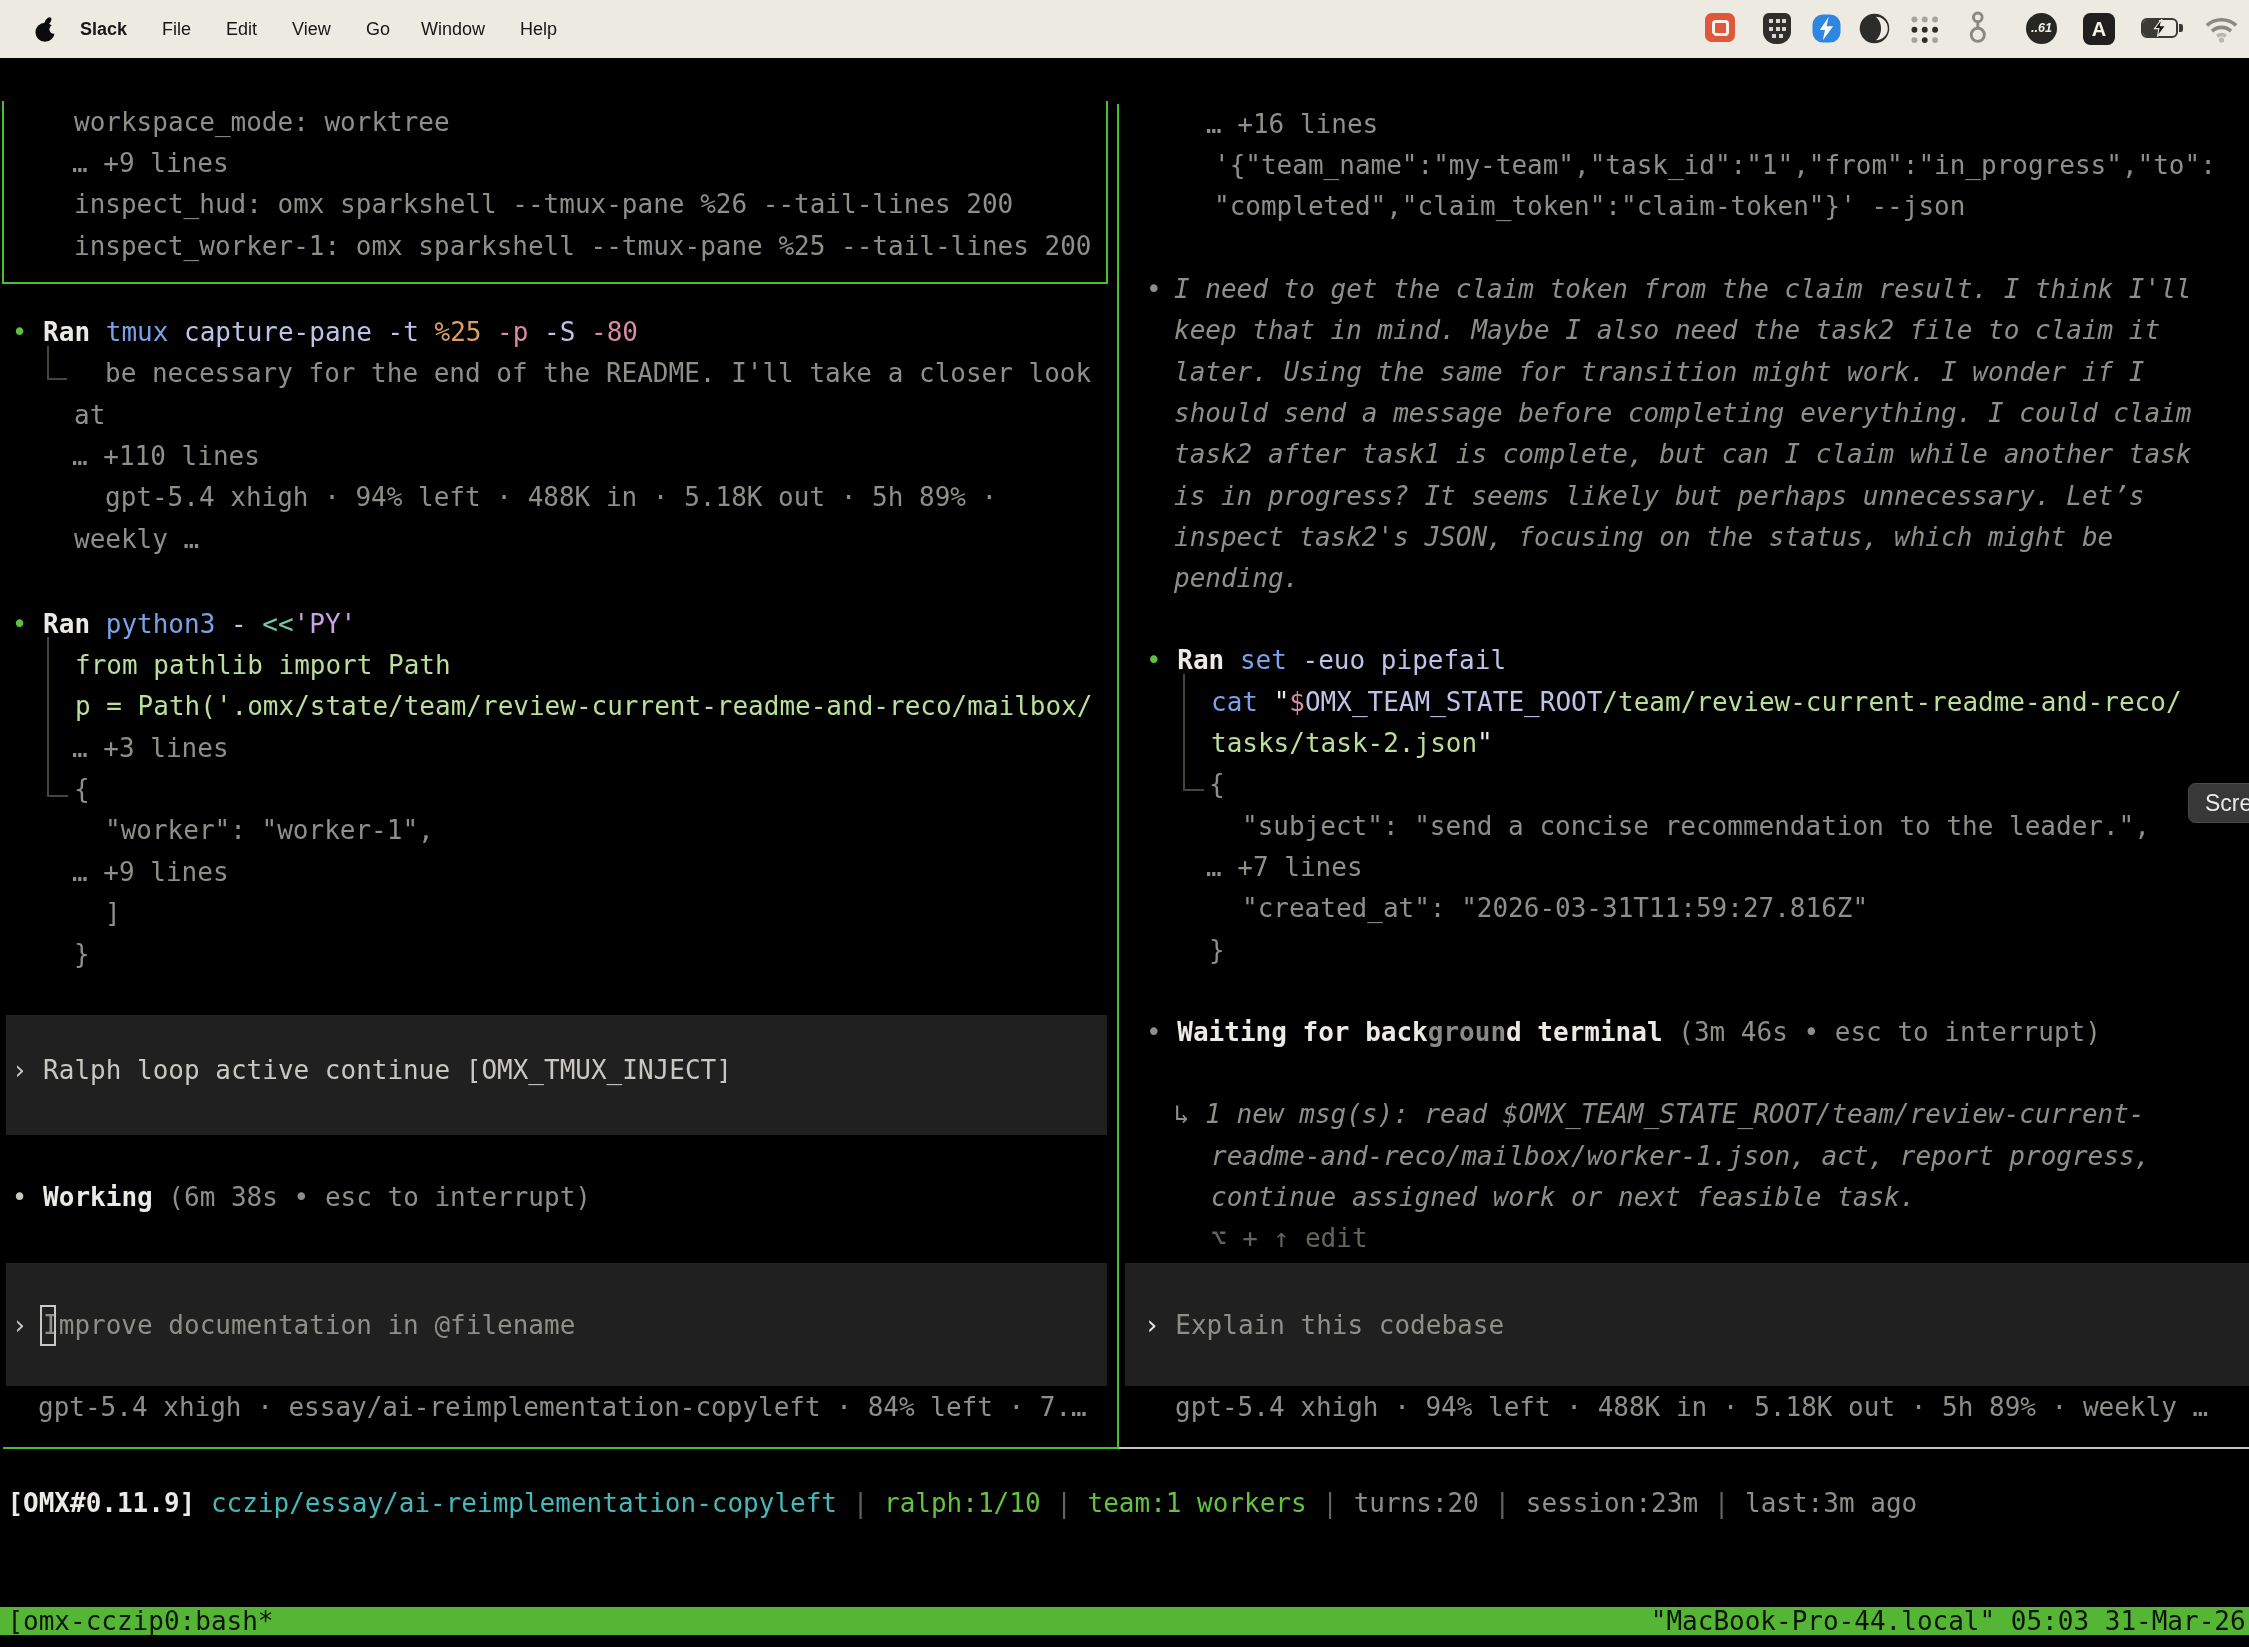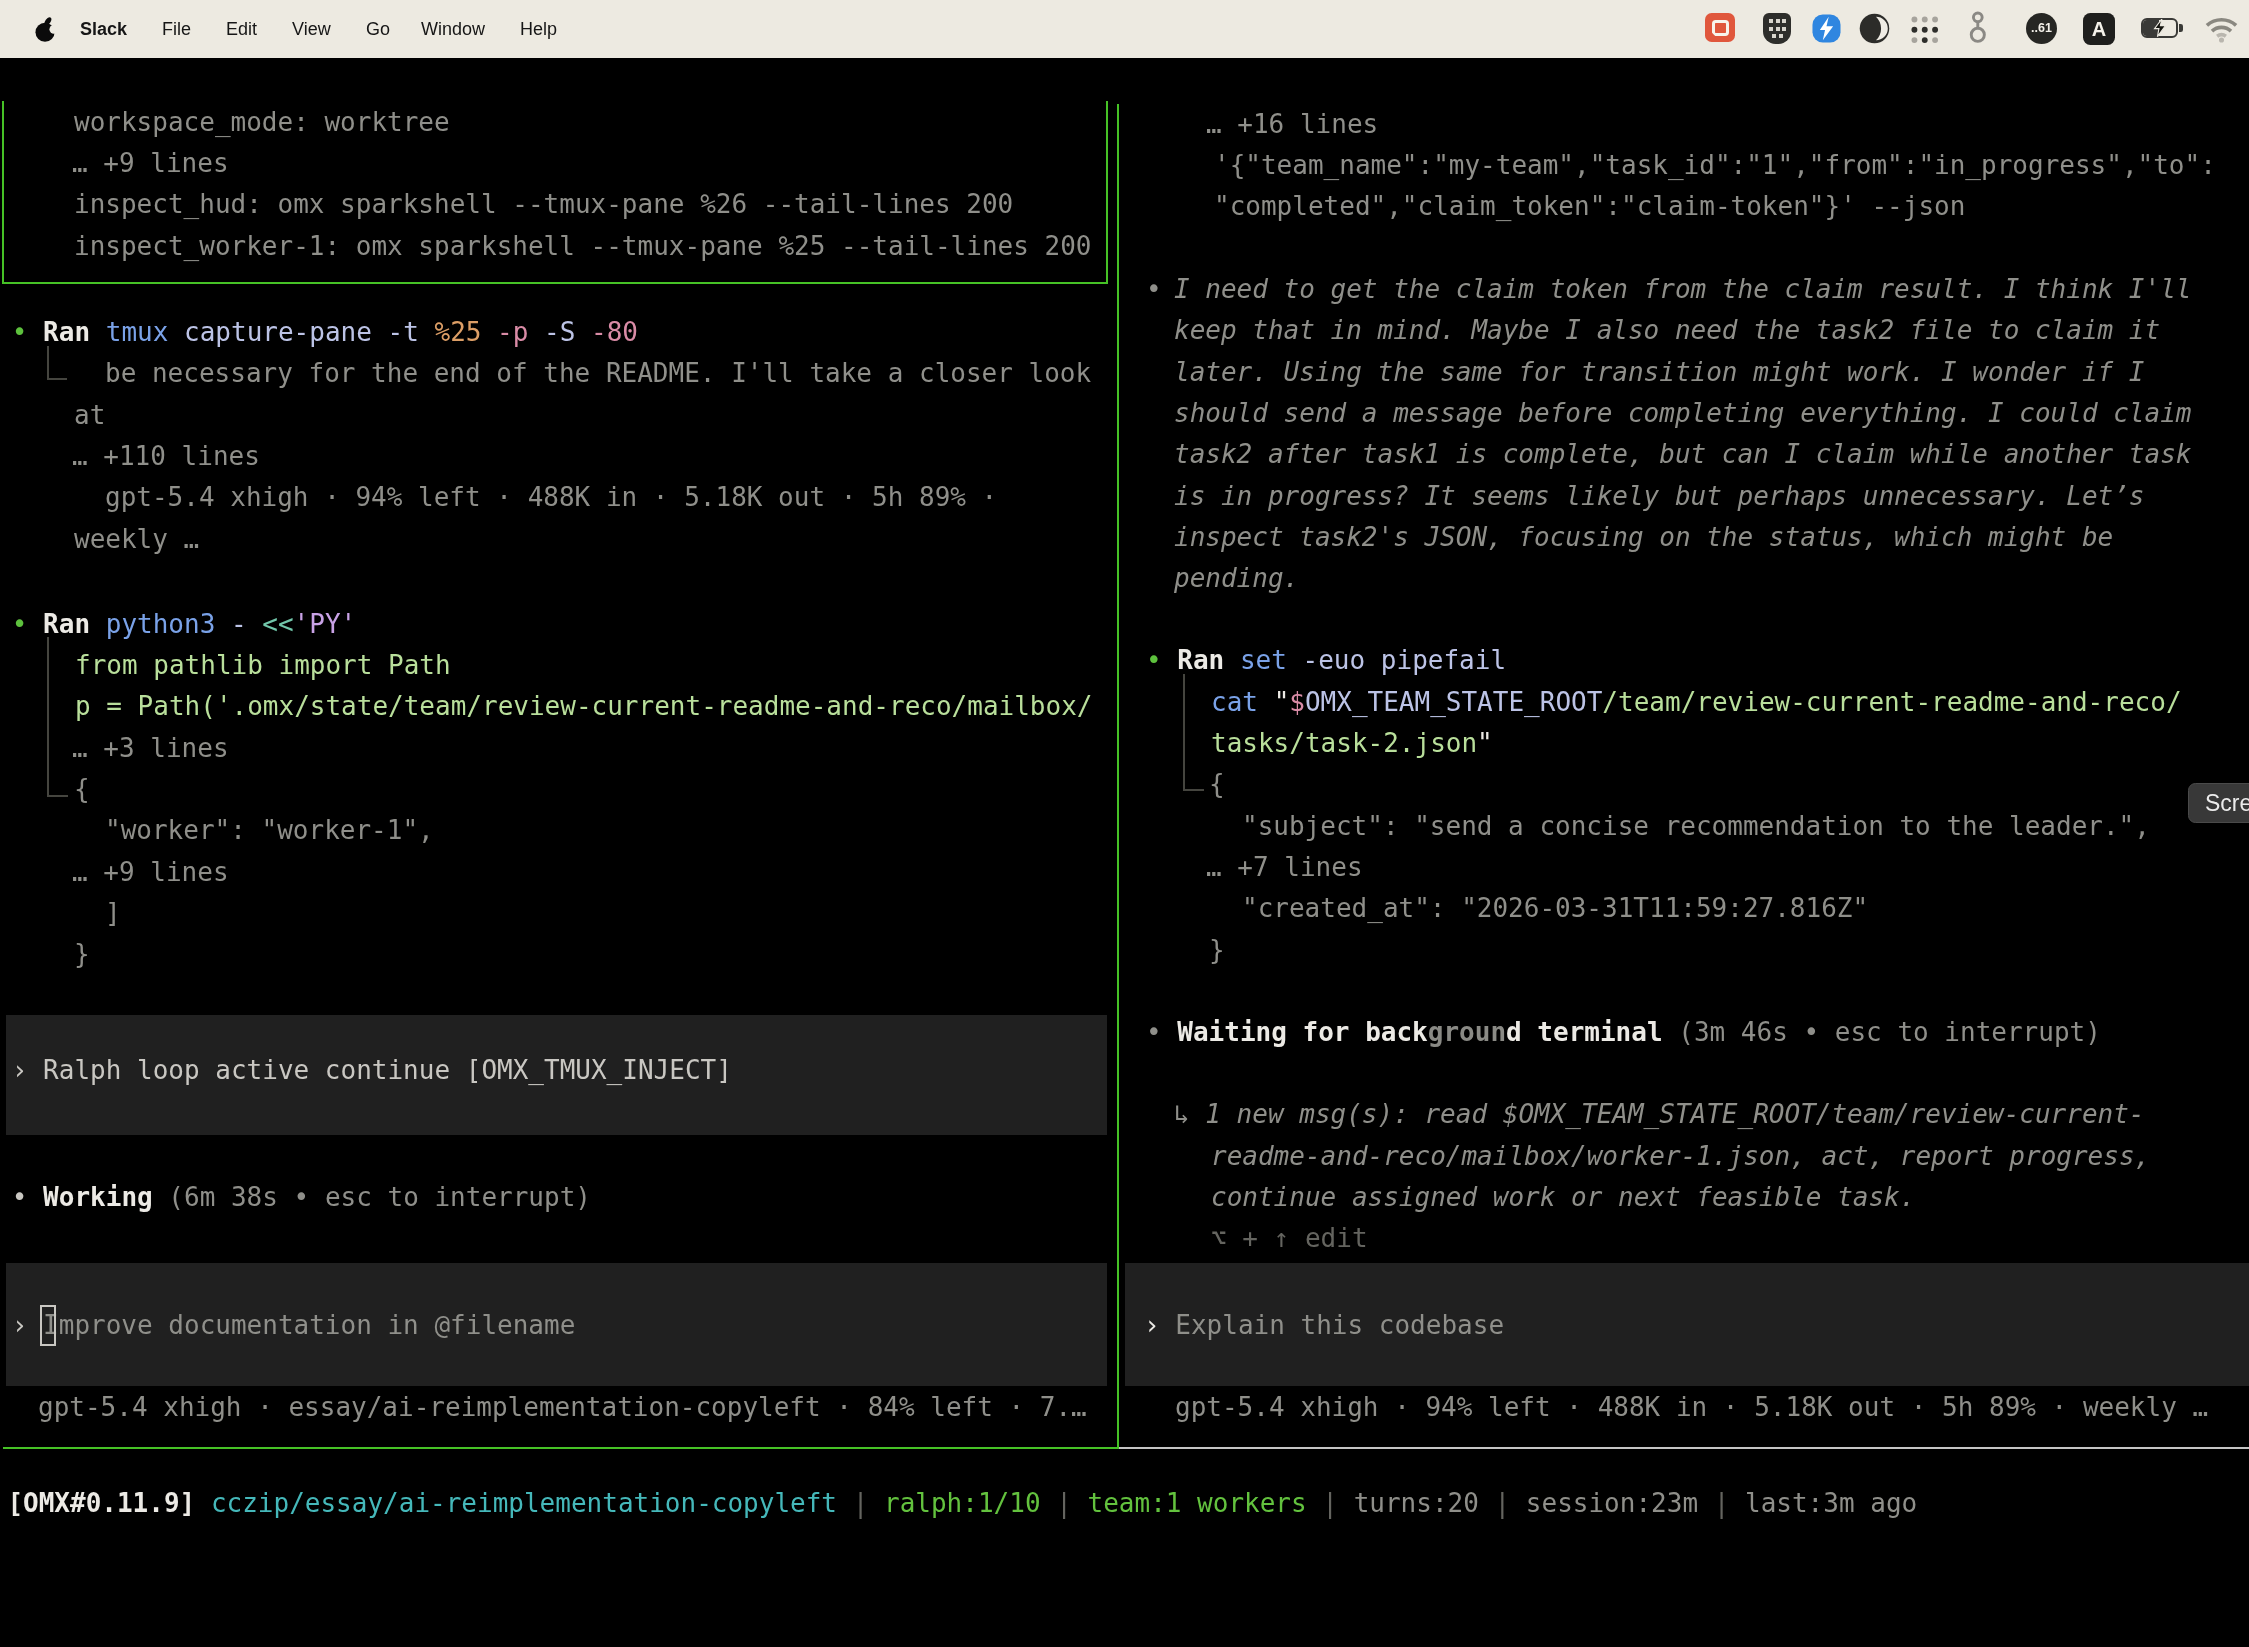--- a/index.html
+++ b/index.html
@@ -91,21 +91,21 @@
   </span>
   <span class="mi" style="left:1966px;top:10.3px;">
     <svg width="23.6" height="35" viewBox="0 0 32 48">
       <circle cx="16" cy="10" r="6" stroke="#8b8984" stroke-width="4" fill="none"></circle>
       <circle cx="16" cy="34" r="9" stroke="#8b8984" stroke-width="4" fill="none"></circle>
       <path d="M16 16 L16 25" stroke="#8b8984" stroke-width="4"></path>
     </svg>
   </span>
   <span class="mi" style="left:2026px;">
     <span style="position:absolute;width:31px;height:31px;background:#262623;border-radius:50%;"></span>
-    <span style="position:absolute;left:0;top:8.9px;width:31px;text-align:center;font-family:'Liberation Sans',sans-serif;font-size:12.5px;font-weight:700;color:#f2efe8;">..61</span>
+    <span style="position:absolute;left:0;top:8.9px;width:31px;text-align:center;font-family:'Liberation Sans',sans-serif;font-size:12.5px;font-weight:700;color:#f2efe8;font-style:italic;">..61</span>
   </span>
   <span class="mi" style="left:2083px;">
     <span style="position:absolute;width:32px;height:32px;background:#1f1f1d;border-radius:7.4px;"></span>
     <span style="position:absolute;left:0;top:5.2px;width:32px;text-align:center;font-family:'Liberation Sans',sans-serif;font-size:20px;font-weight:700;color:#f5f2ea;">A</span>
   </span>
   <span class="mi" style="left:2141px;top:17.7px;">
     <span style="position:absolute;width:37px;height:20.7px;border:2.2px solid #3a3a37;border-radius:5.9px;box-sizing:border-box;"></span>
     <span style="position:absolute;left:2.2px;top:2.2px;width:16px;height:16px;background:#3a3a37;border-radius:3.7px 0 0 3.7px;"></span>
     <span style="position:absolute;left:38px;top:5.9px;width:3.7px;height:8.9px;background:#3a3a37;border-radius:0 2.2px 2.2px 0;"></span>
     <svg style="position:absolute;left:11.8px;top:1.5px;" width="14.8" height="17.7" viewBox="0 0 20 24">
@@ -206,14 +206,18 @@
 
     <div class="band" style="left:1125px;top:1205px;width:1255px;height:123px;text-decoration:underline;">
       <div class="ln" style="left:19px;top:42px;"><span class="wh">›</span> <span>Explain this codebase</span></div>
     </div>
 
     <div class="ln" style="left:1175px;top:1329px;">gpt-5.4 xhigh · 94% left · 488K in · 5.18K out · 5h 89% · weekly …</div>
   </div>
 
   <div class="ln" style="left:7.4px;top:1425px;"><span class="wh bold">[OMX#0.11.9]</span> <span class="statcyan">cczip/essay/ai-reimplementation-copyleft</span> <span class="dim">|</span> <span class="statgrn">ralph:1/10</span> <span class="dim">|</span> <span class="statgrn">team:1 workers</span> <span class="dim">|</span> <span>turns:20</span> <span class="dim">|</span> <span>session:23m</span> <span class="dim">|</span> <span>last:3m ago</span></div>
 
+  <div id="tmuxbar">
+    <span class="tb" style="left:7.4px;">[omx-cczip0:bash*</span>
+    <span class="tb" style="right:4.4px;">"MacBook-Pro-44.local" 05:03 31-Mar-26</span>
+  </div>
 </div>
 
 
 </body></html>

